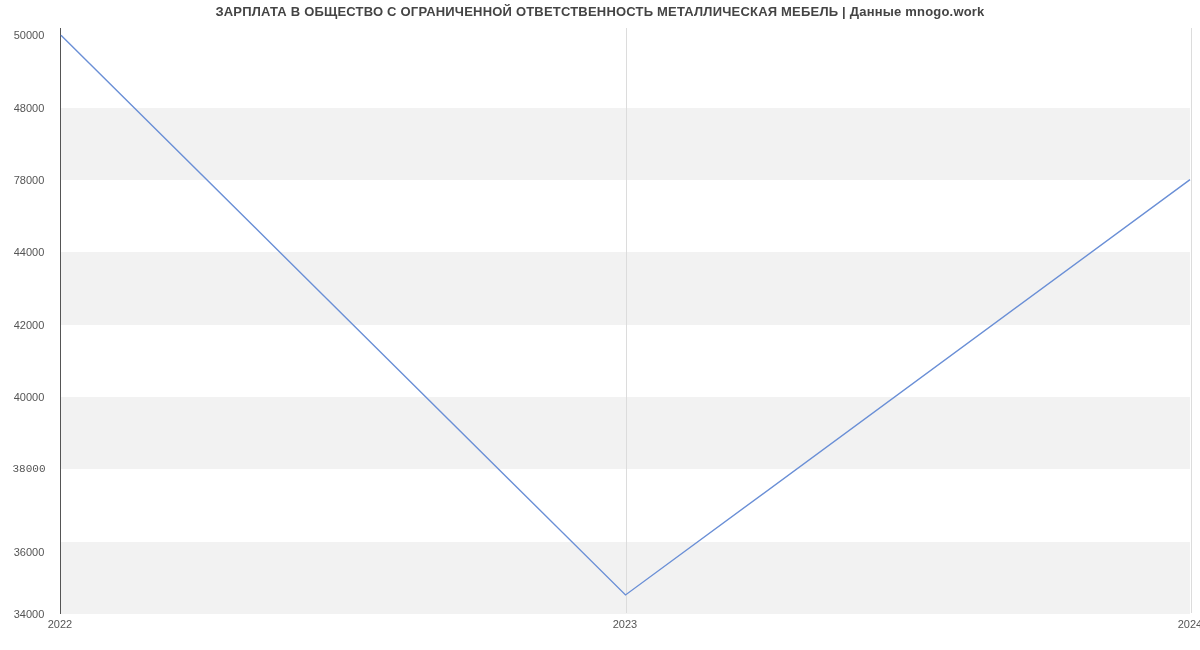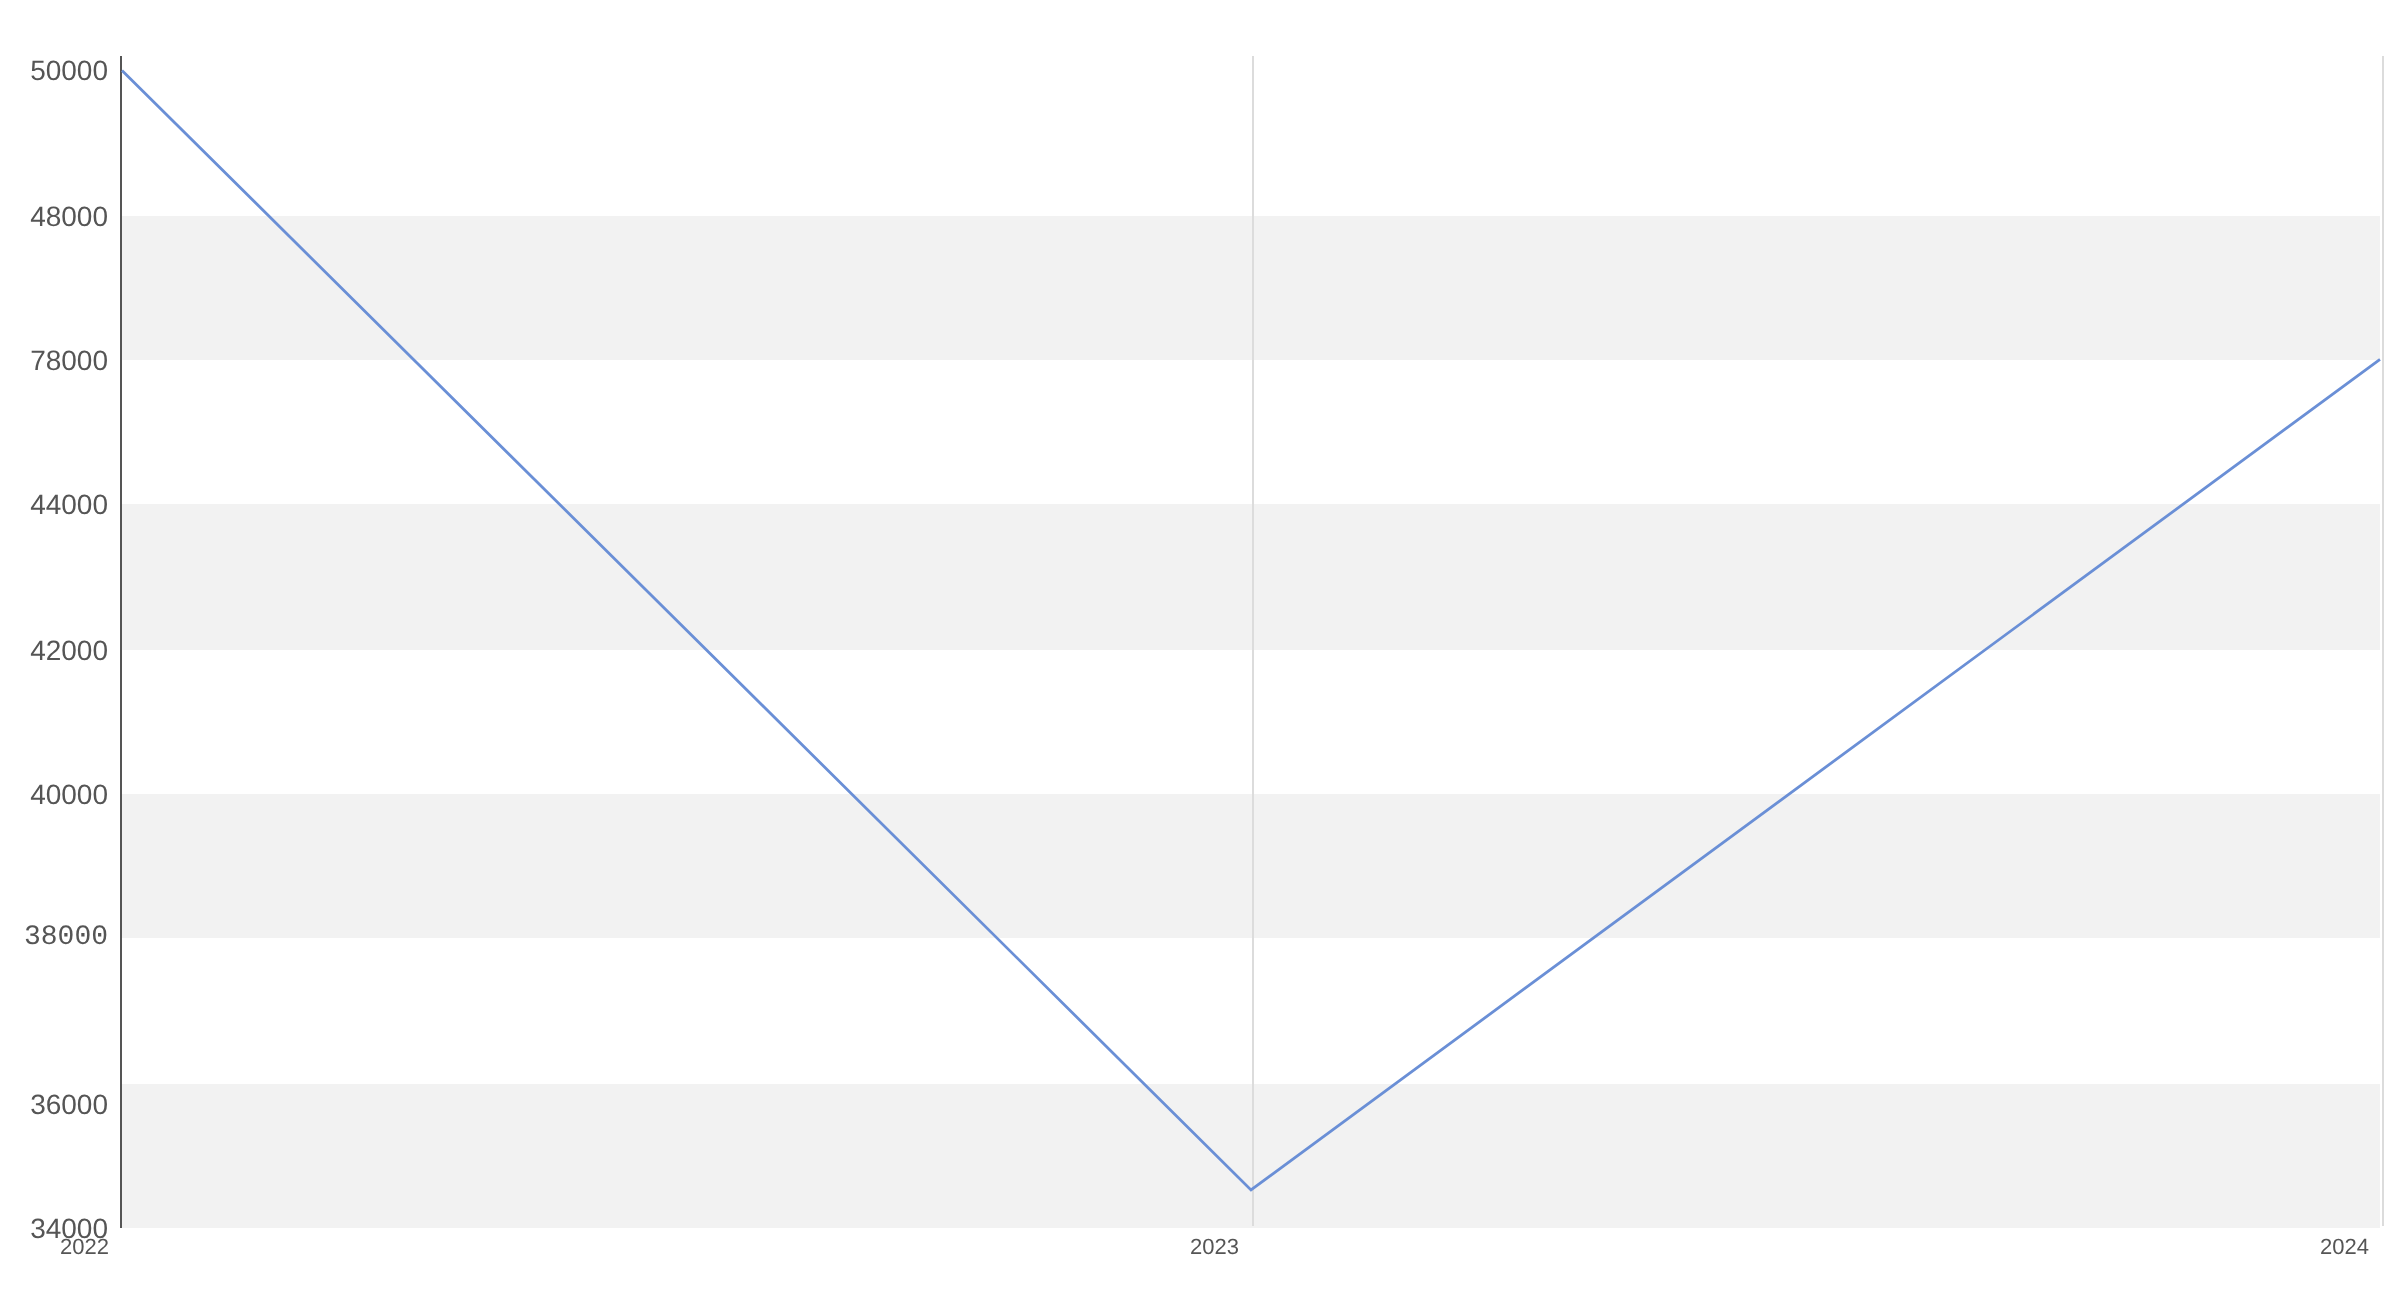--- a/index.html
+++ b/index.html
@@ -47,51 +47,53 @@
     position: absolute;
     top: 0;
     bottom: 0;
     width: 0;
     border-left: 1px solid #dcdcdc;
   }
   .y-tick {
     position: absolute;
     right: 1144px; 
     transform: translateY(50%);
-    font-size: 14px;
+    font-size: 11px;
     color: #555;
-    text-align: right;
+    text-align: center;
     width: 50px;
   }
   .x-tick {
     position: absolute;
     top: 618px;
     font-size: 11px;
     color: #555;
     transform: translateX(-50%);
+    text-align: center;
     width: 60px;
   }
   svg.line-layer {
     position: absolute;
     left: 0;
     top: 0;
     width: 100%;
     height: 100%;
     overflow: visible;
   }
   .series-line {
     fill: none;
     stroke: #6a8fd6;
     stroke-width: 1.4;
   }
 </style>
 </head>
 <body>
 
 <div class="chart-wrap">
+  <div class="title">ЗАРПЛАТА В ОБЩЕСТВО С ОГРАНИЧЕННОЙ ОТВЕТСТВЕННОСТЬ МЕТАЛЛИЧЕСКАЯ МЕБЕЛЬ | Данные mnogo.work</div>
 
   <div class="plot">
       <div class="band" style="top: 7.23457px; height: 72.3457px; background: transparent;"></div>
       <div class="band" style="top: 79.5802px; height: 72.3457px; background: rgb(242, 242, 242);"></div>
       <div class="band" style="top: 151.926px; height: 72.3457px; background: transparent;"></div>
       <div class="band" style="top: 224.272px; height: 72.3457px; background: rgb(242, 242, 242);"></div>
       <div class="band" style="top: 296.617px; height: 72.3457px; background: transparent;"></div>
       <div class="band" style="top: 368.963px; height: 72.3457px; background: rgb(242, 242, 242);"></div>
       <div class="band" style="top: 441.309px; height: 72.3457px; background: transparent;"></div>
       <div class="band" style="top: 513.654px; height: 72.3457px; background: rgb(242, 242, 242);"></div>

